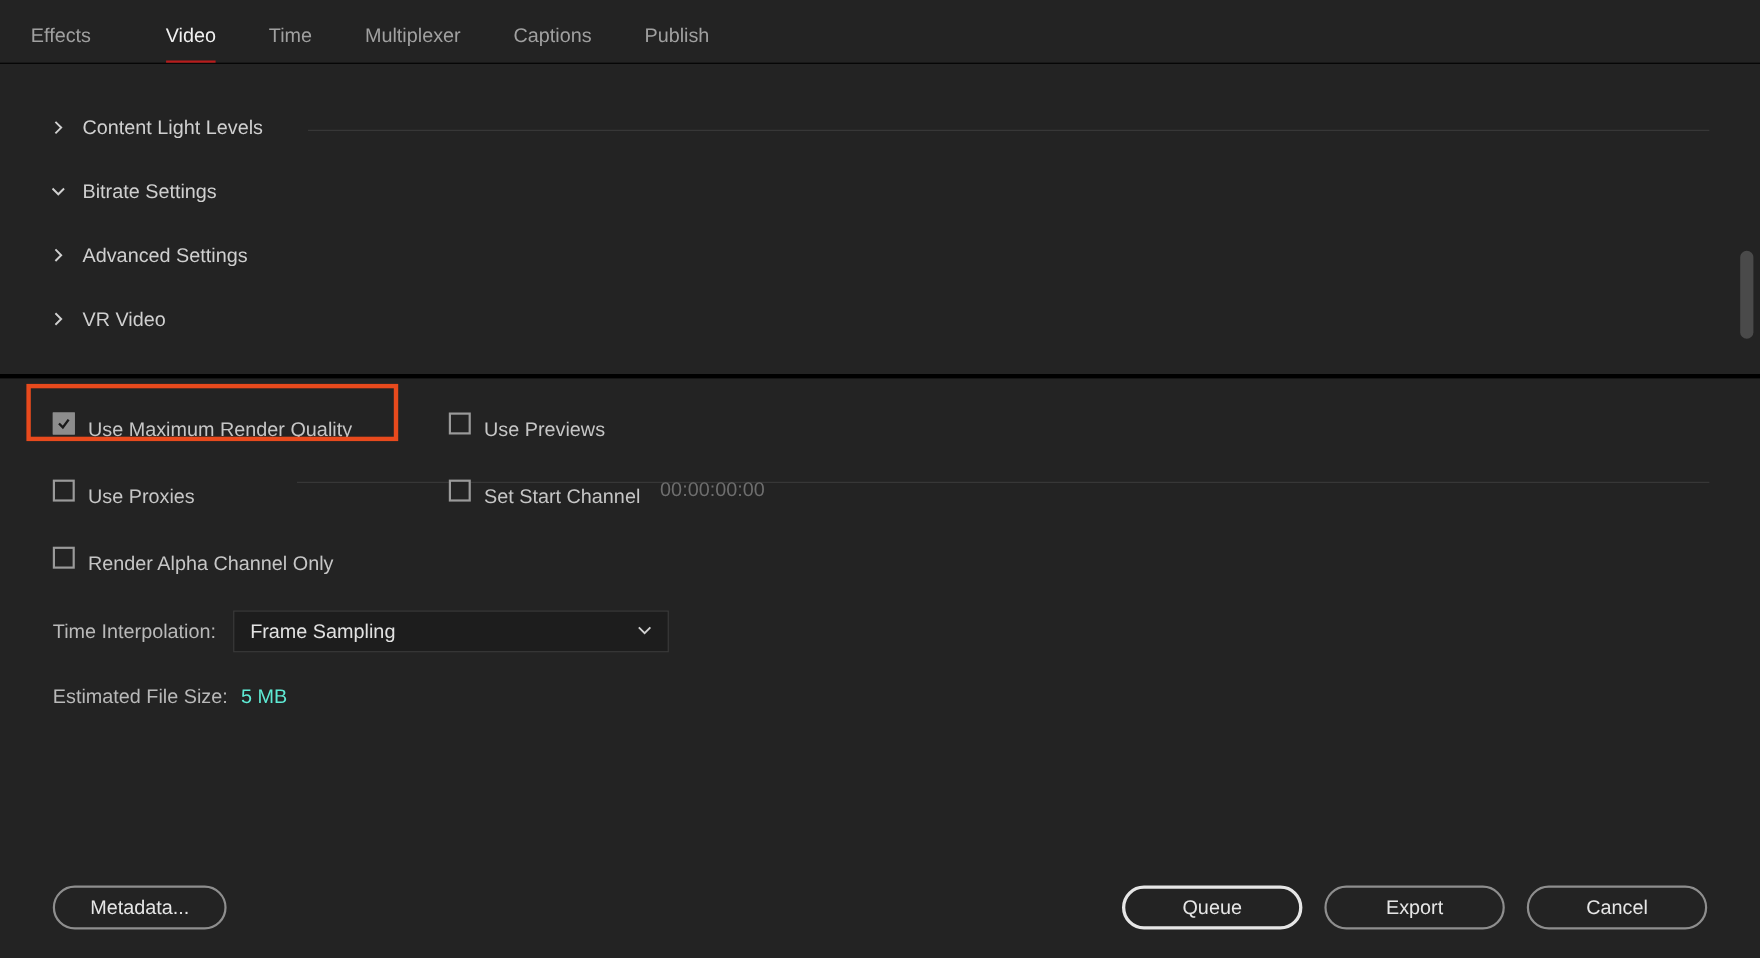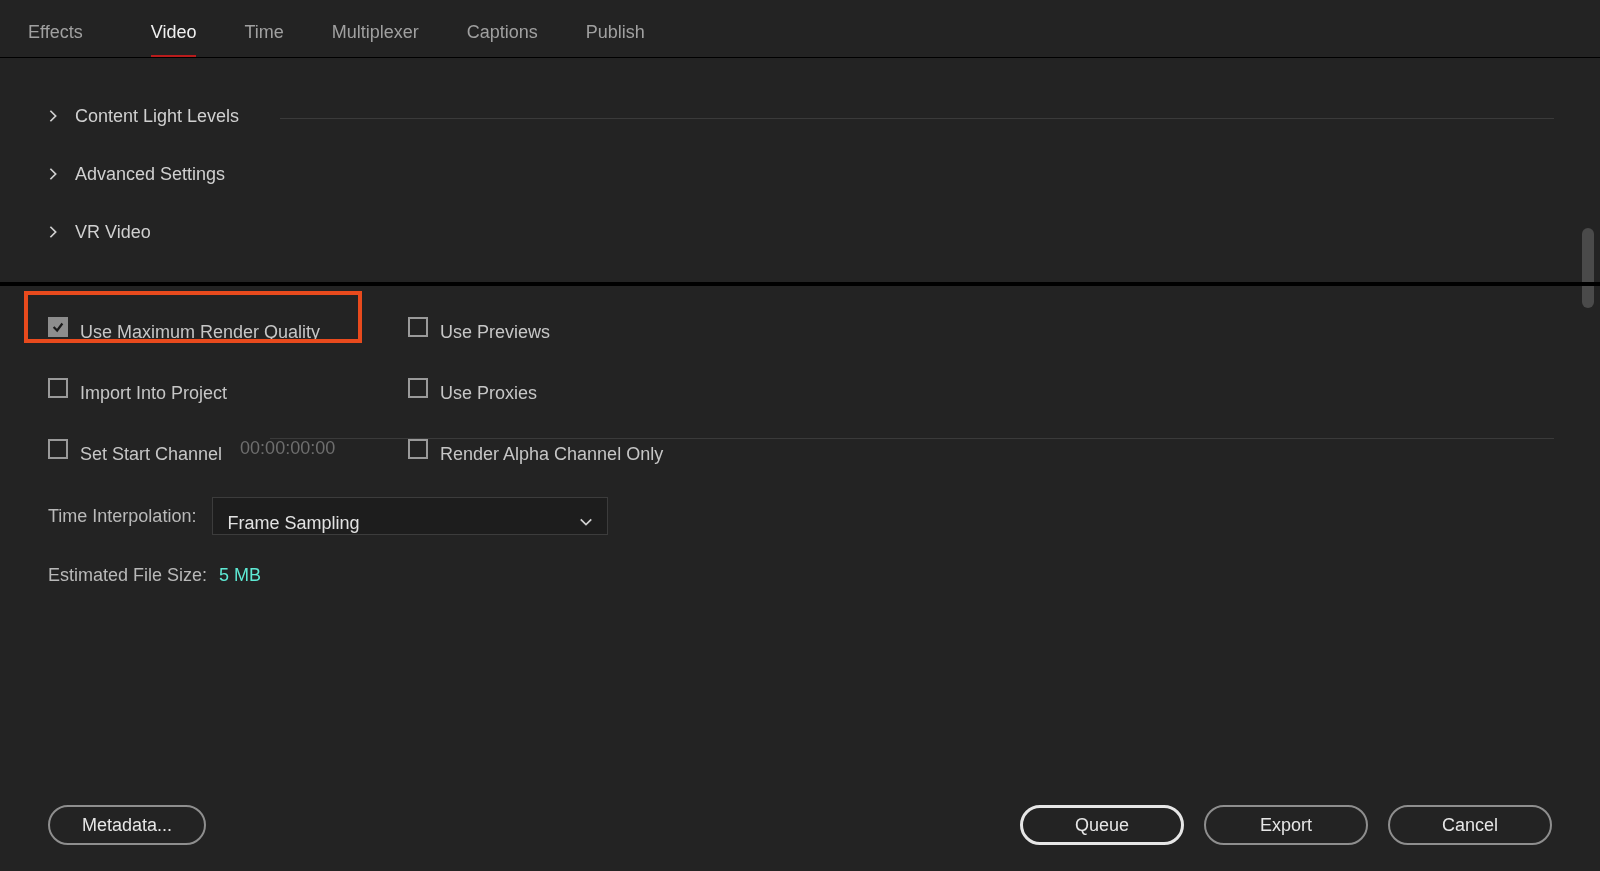--- a/index.html
+++ b/index.html
@@ -41,21 +41,21 @@
   .lower { border-top: 4px solid #000; padding: 24px 48px 26px 48px; flex: 1; display: flex; flex-direction: column; }
   .check-grid { display: grid; grid-template-columns: 350px 1fr; row-gap: 28px; column-gap: 10px; margin-bottom: 32px; }
   .check { display: flex; align-items: center; gap: 12px; cursor: pointer; }
   .cbox { width: 20px; height: 20px; border: 2px solid #9a9a9a; background: #232323; display:flex; align-items:center; justify-content:center; }
   .cbox.checked { background: #8d8d8d; border-color:#8d8d8d; }
   .cbox.checked svg { display:block; } .cbox svg { display:none; }
   .check .clabel { color: #c6c6c6; margin-top: 12px; }
   .tc-value { color: #6e6e6e; margin-left: 6px; }
 
   .row-line { display: flex; align-items: center; gap: 16px; margin-bottom: 30px; }
-  .dropdown { background: #1d1d1d; border: 1px solid #3c3c3c; height: 38px; width: 396px; display:flex; align-items:flex-end; padding:0 14px; justify-content:space-between; color:#e2e2e2; }
+  .dropdown { background: #1d1d1d; border: 1px solid #3c3c3c; height: 38px; width: 396px; display:flex; align-items:center; padding:0 14px; justify-content:space-between; color:#e2e2e2; }
 
   .button-row { display: flex; align-items: center; margin-top: auto; }
   .btn { border: 2px solid #8e8e8e; border-radius: 22px; height: 40px; padding: 0 32px; color: #e6e6e6; display:flex; align-items:center; justify-content:center; cursor:pointer; background:transparent; }
   .btn.primary { border: 3px solid #e6e6e6; font-weight:500; }
   .button-row .spacer { flex: 1; }
   .button-row .btn + .btn { margin-left: 20px; }
 
   
   .fake-scroll { position: absolute; right: 6px; top: 170px; width: 12px; height: 80px; background: #4a4a4a; border-radius: 6px; }
 
@@ -82,20 +82,28 @@
     <div class="section-row">
       <span class="toggle">
         <svg class="chevron" viewBox="0 0 16 16">
             <path d="M5 2 L11 8 L5 14" stroke="#d0d0d0" stroke-width="2" fill="none"></path>
           </svg>
       </span>
       <span class="label">Content Light Levels</span>
     </div>
     <div class="divider-line" style="left:280px; right:46px; top:60px;"></div>
 
+    <div class="section-row">
+      <span class="toggle">
+        <svg class="chevron" viewBox="0 0 16 16">
+            <path d="M2 5 L8 11 L14 5" stroke="#d0d0d0" stroke-width="2" fill="none"></path>
+          </svg>
+      </span>
+      <span class="label">Bitrate Settings</span>
+    </div>
 
 
     <div class="section-row">
       <span class="toggle">
         <svg class="chevron" viewBox="0 0 16 16">
             <path d="M5 2 L11 8 L5 14" stroke="#d0d0d0" stroke-width="2" fill="none"></path>
           </svg>
       </span>
       <span class="label">Advanced Settings</span>
     </div>
@@ -122,24 +130,20 @@
             </svg>
         </span>
         <span class="clabel">Use Maximum Render Quality</span>
       </div>
 
       <div class="check">
         <span class="cbox"></span>
         <span class="clabel">Use Previews</span>
       </div>
 
-      <div class="check">
-        <span class="cbox"></span>
-        <span class="clabel">Import Into Project</span>
-      </div>
 
       <div class="check">
         <span class="cbox"></span>
         <span class="clabel">Use Proxies</span>
       </div>
 
       <div class="check">
         <span class="cbox"></span>
         <span class="clabel">Set Start Channel</span>
         <span class="tc-value">00:00:00:00</span>

